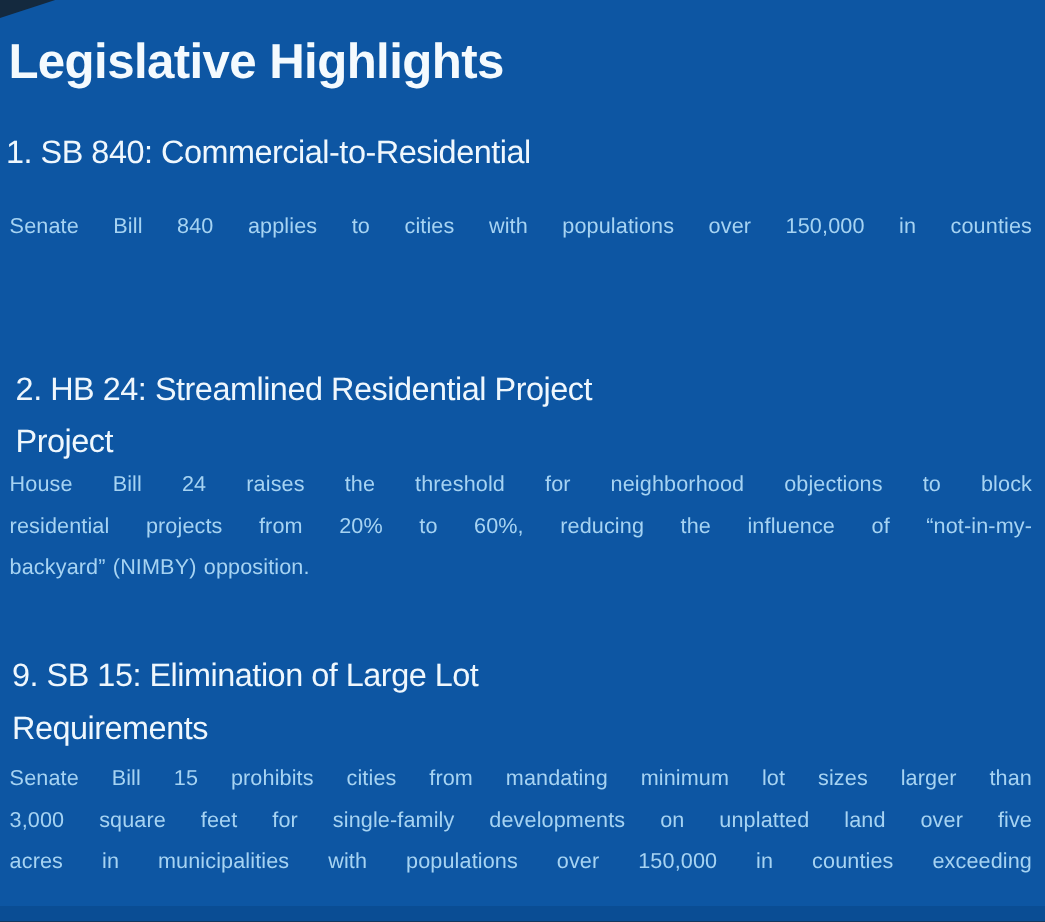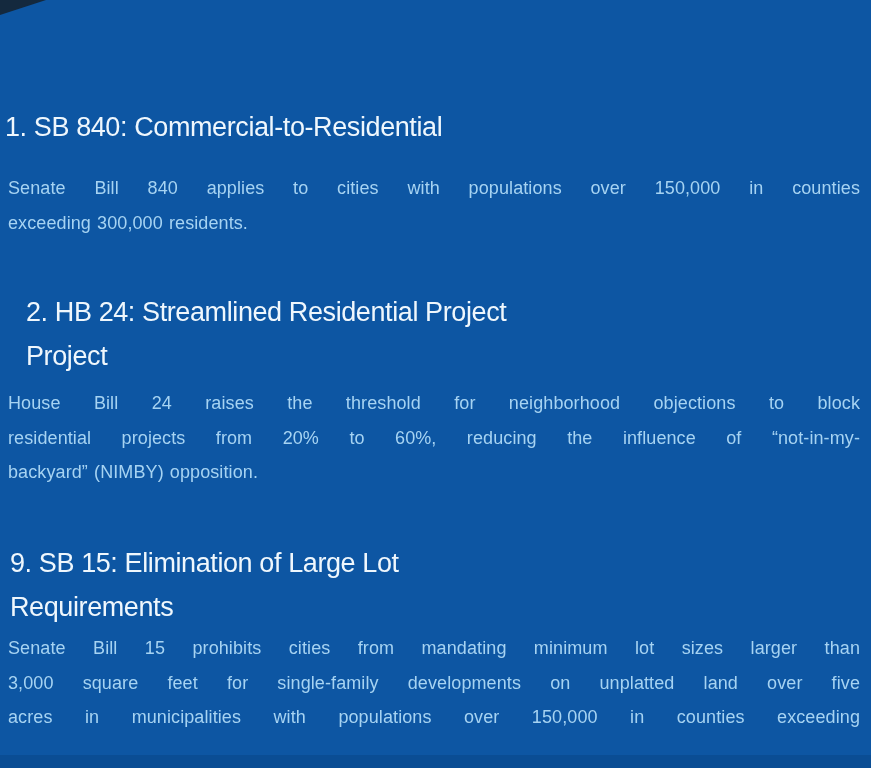--- a/index.html
+++ b/index.html
@@ -40,21 +40,21 @@
   }
   .section-heading {
     position: absolute;
     font-size: 27px;
     line-height: 44px;
     font-weight: 400;
     letter-spacing: -0.4px;
   }
   .heading-line { white-space: nowrap; }
   #heading-1 { top: 83px; left: 5px; }
-  #heading-2 { top: 268px; left: 13px; margin-left: 13px; }
+  #heading-2 { top: 280px; left: 13px; }
   #heading-3 { top: 519px; left: 10px; }
   .section-body {
     position: absolute;
     left: 8px;
     width: 852px;
     font-size: 18px;
     line-height: 34.5px;
     letter-spacing: 0.1px;
     font-weight: 400;
   }
@@ -71,27 +71,27 @@
     text-align-last: left;
   }
 </style>
 </head>
 <body>
 
 <div id="slide" style="background: rgb(13, 86, 163);">
 
   <div class="corner-wedge" style="background: rgb(20, 41, 62);"></div>
 
+  <h1 class="page-title" style="color: rgb(244, 250, 254);">Legislative Highlights</h1>
 
   <h2 class="section-heading" id="heading-1" style="color: rgb(239, 247, 253);">
     <div class="heading-line">1. SB 840: Commercial-to-Residential</div>
   </h2>
   <div class="section-body" id="body-1" style="color: rgb(166, 211, 242);">
     <div class="body-line">Senate Bill 840 applies to cities with populations over 150,000 in counties</div>
-    <div class="body-line last-line">exceeding 300,000 residents.</div>
   </div>
 
   <h2 class="section-heading" id="heading-2" style="color: rgb(239, 247, 253);">
     <div class="heading-line">2. HB 24: Streamlined Residential Project</div>
     <div class="heading-line">Project</div>
   </h2>
   <div class="section-body" id="body-2" style="color: rgb(166, 211, 242);">
     <div class="body-line">House Bill 24 raises the threshold for neighborhood objections to block</div>
     <div class="body-line">residential projects from 20% to 60%, reducing the influence of “not-in-my-</div>
     <div class="body-line last-line">backyard” (NIMBY) opposition.</div>

